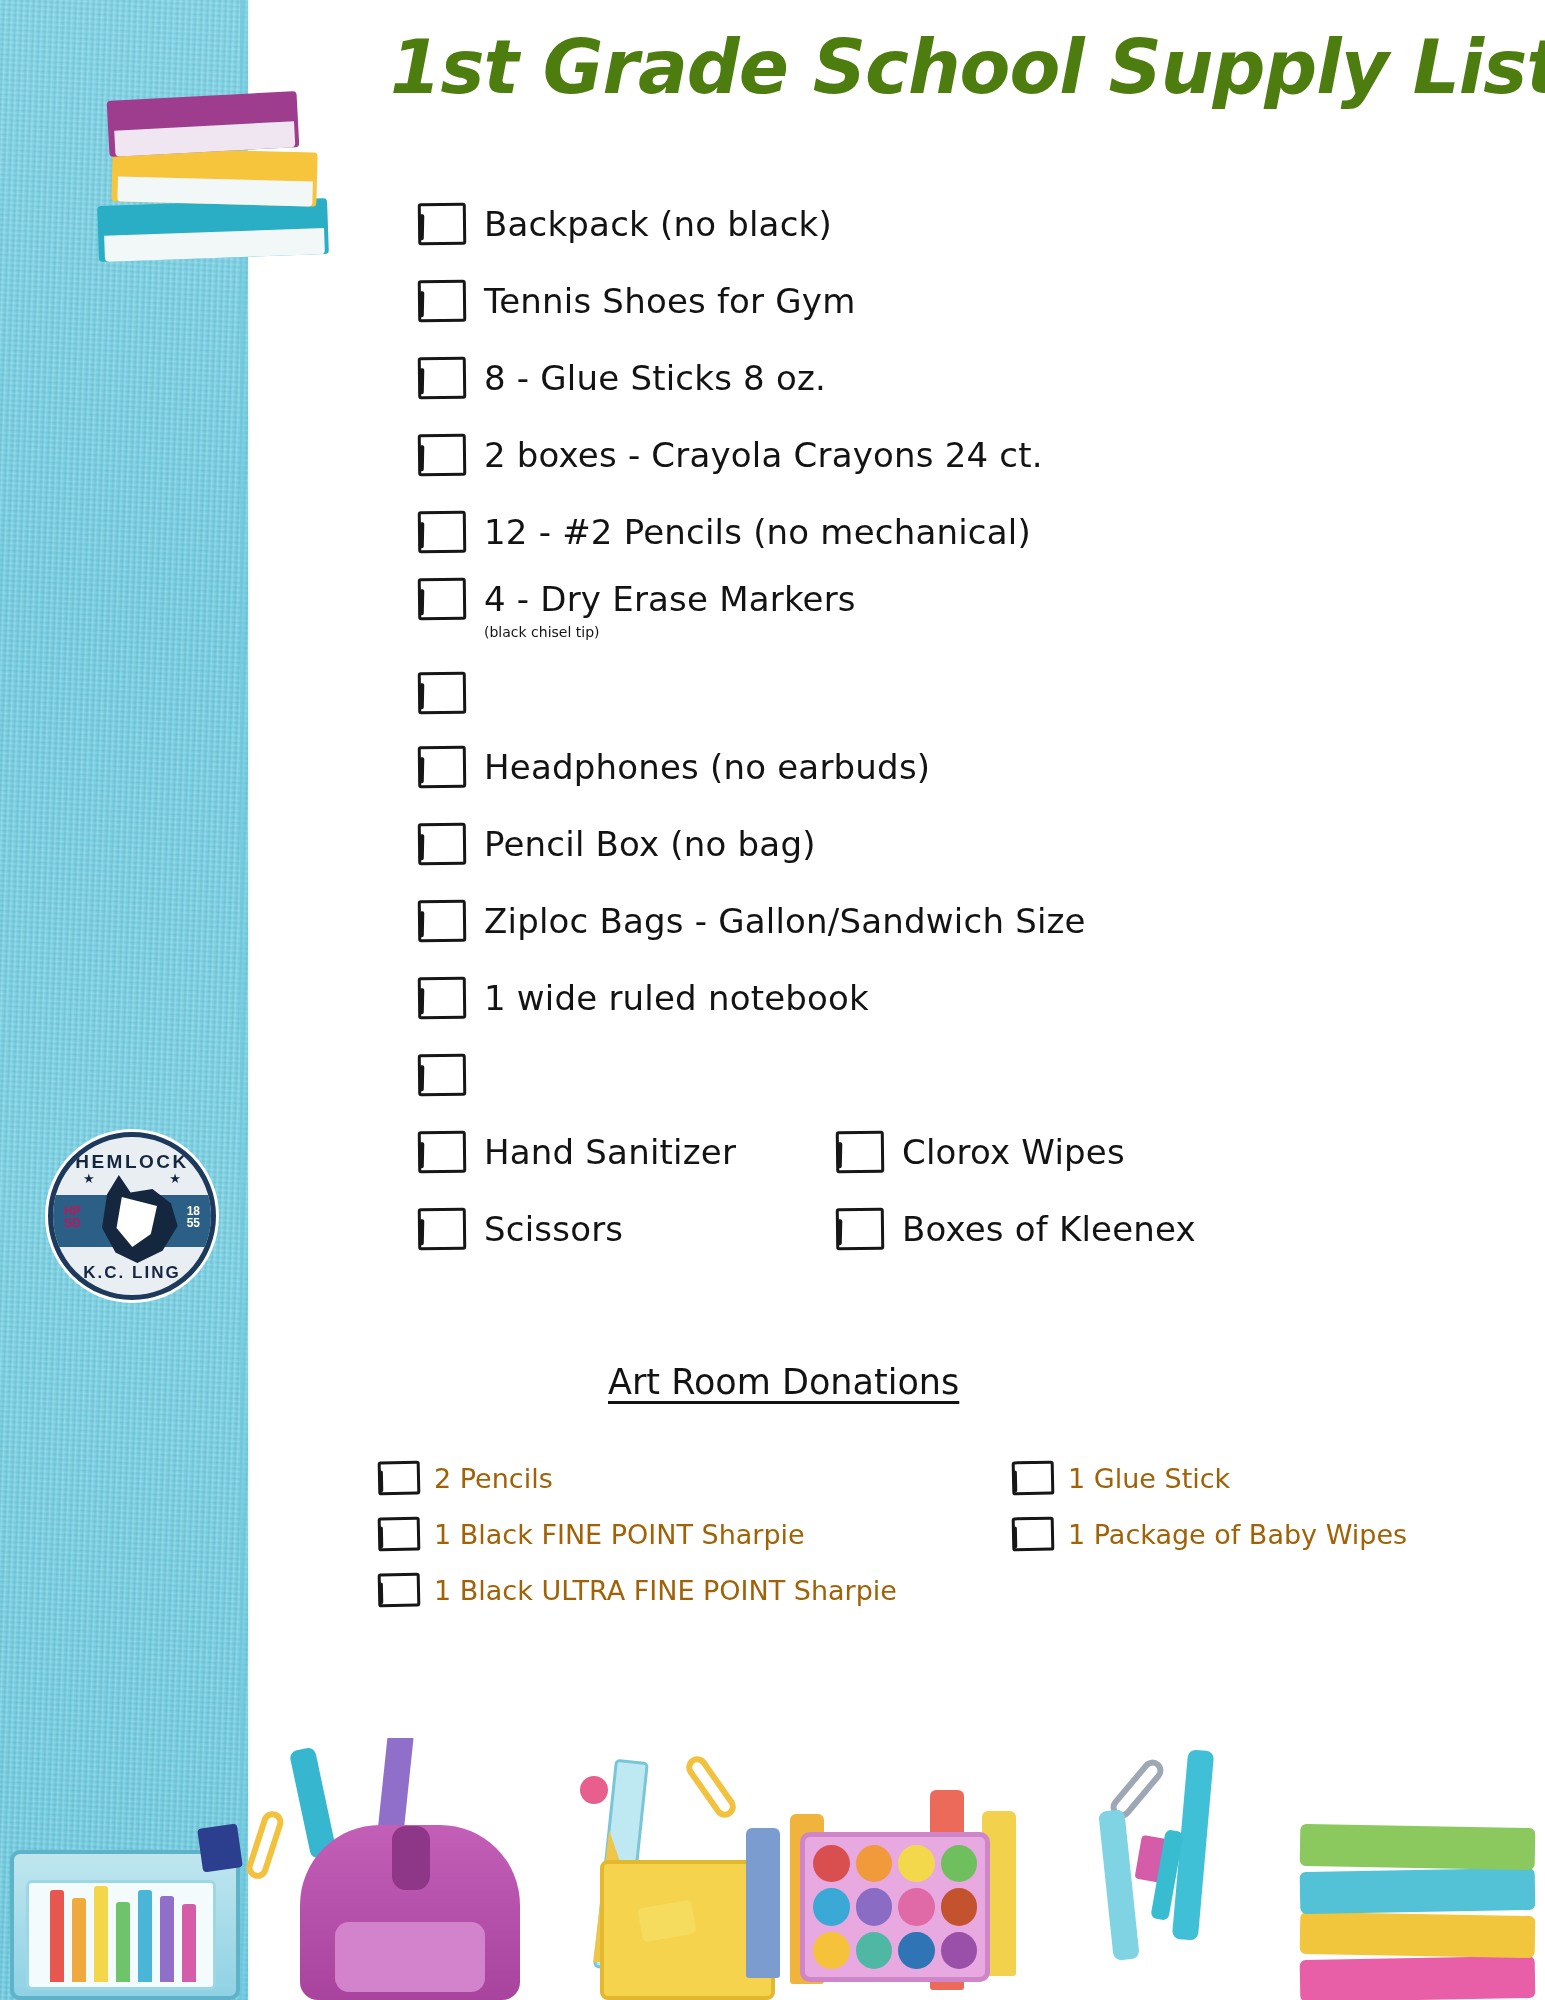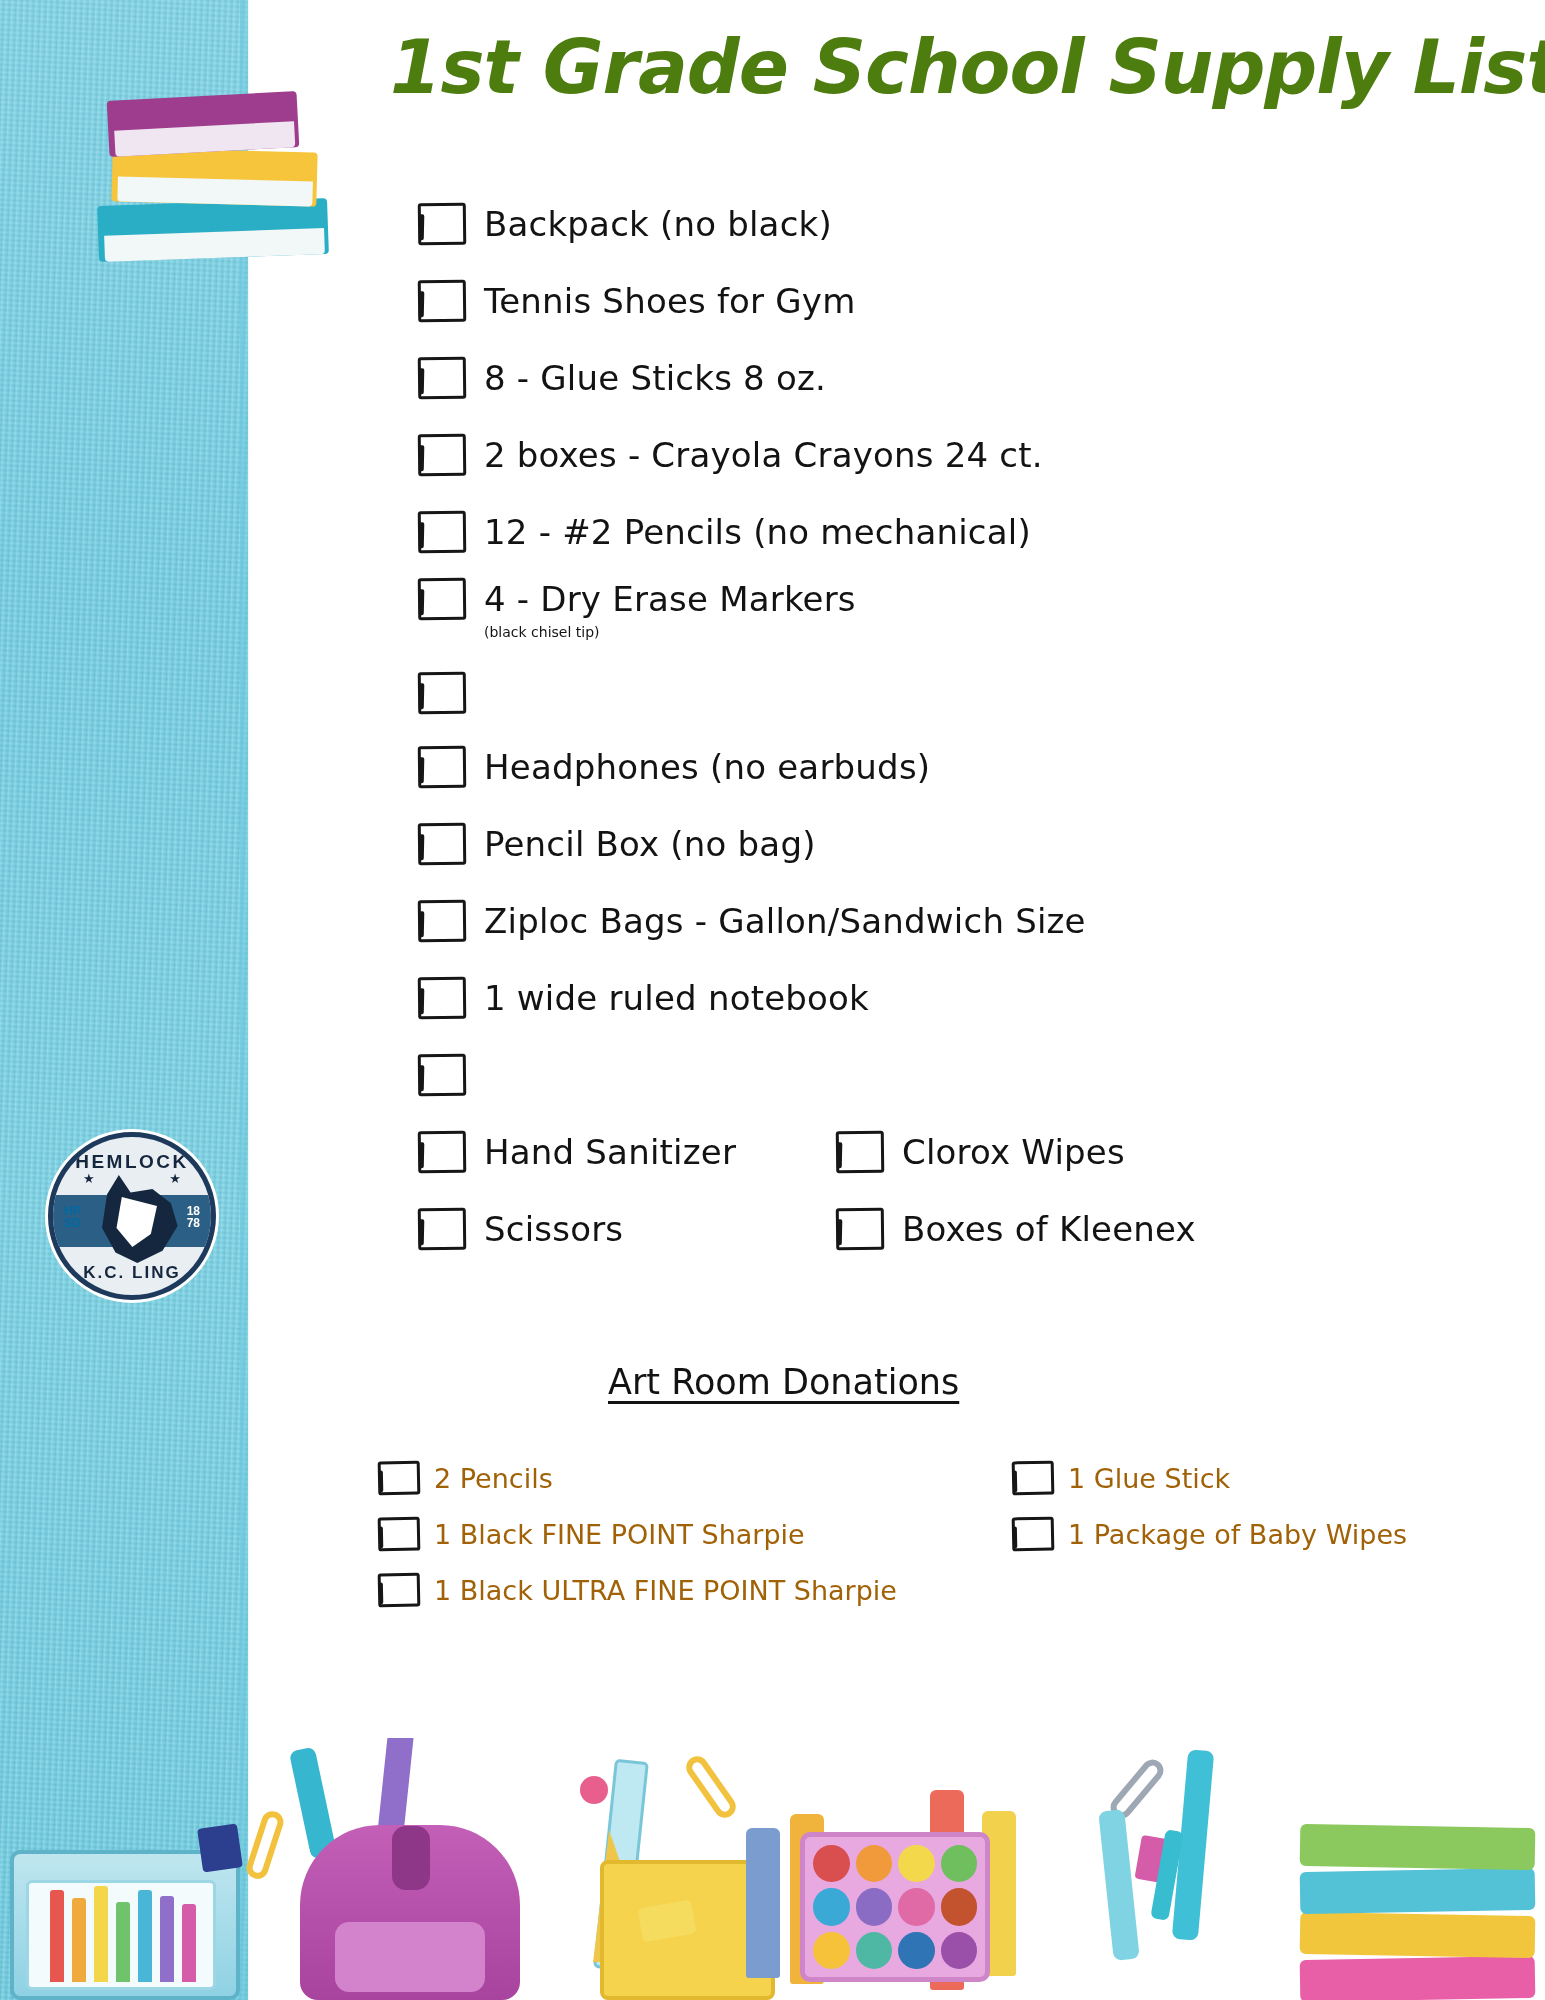--- a/index.html
+++ b/index.html
@@ -91,21 +91,21 @@
     color: #15263f;
   }
   #crest .crest-bottom {
     position: absolute; bottom: 12px; left: 0; right: 0;
     text-align: center;
     font-size: 17px; font-weight: bold; letter-spacing: 2px;
     color: #15263f;
   }
   #crest .crest-left {
     position: absolute; left: 11px; top: 68px;
-    font-size: 12px; font-weight: bold; line-height: 12px; color: #0369a1;
+    font-size: 12px; font-weight: bold; line-height: 12px; color: #be185d;
     text-align: center;
   }
   #crest .crest-right {
     position: absolute; right: 11px; top: 68px;
     font-size: 12px; font-weight: bold; line-height: 12px; color: #ffffff;
     text-align: center;
   }
   #crest .star { position:absolute; color:#15263f; font-size:13px; }
 
   
@@ -292,21 +292,21 @@
   <div class="husky"></div>
   <div class="husky-face"></div>
   <div class="crest-top">HEMLOCK</div>
   <div class="crest-bottom">K.C. LING</div>
   <div class="crest-left">
     <span>HP</span><br>
     <span>SD</span>
   </div>
   <div class="crest-right">
     <span>18</span><br>
-    <span>78</span>
+    <span>55</span>
   </div>
   <span class="star" style="left:30px; top:34px;">★</span>
   <span class="star" style="right:30px; top:34px;">★</span>
 </div>
 
 <div id="title">1st Grade School Supply List</div>
 
 <div id="main-list">
 
   <div class="row">

